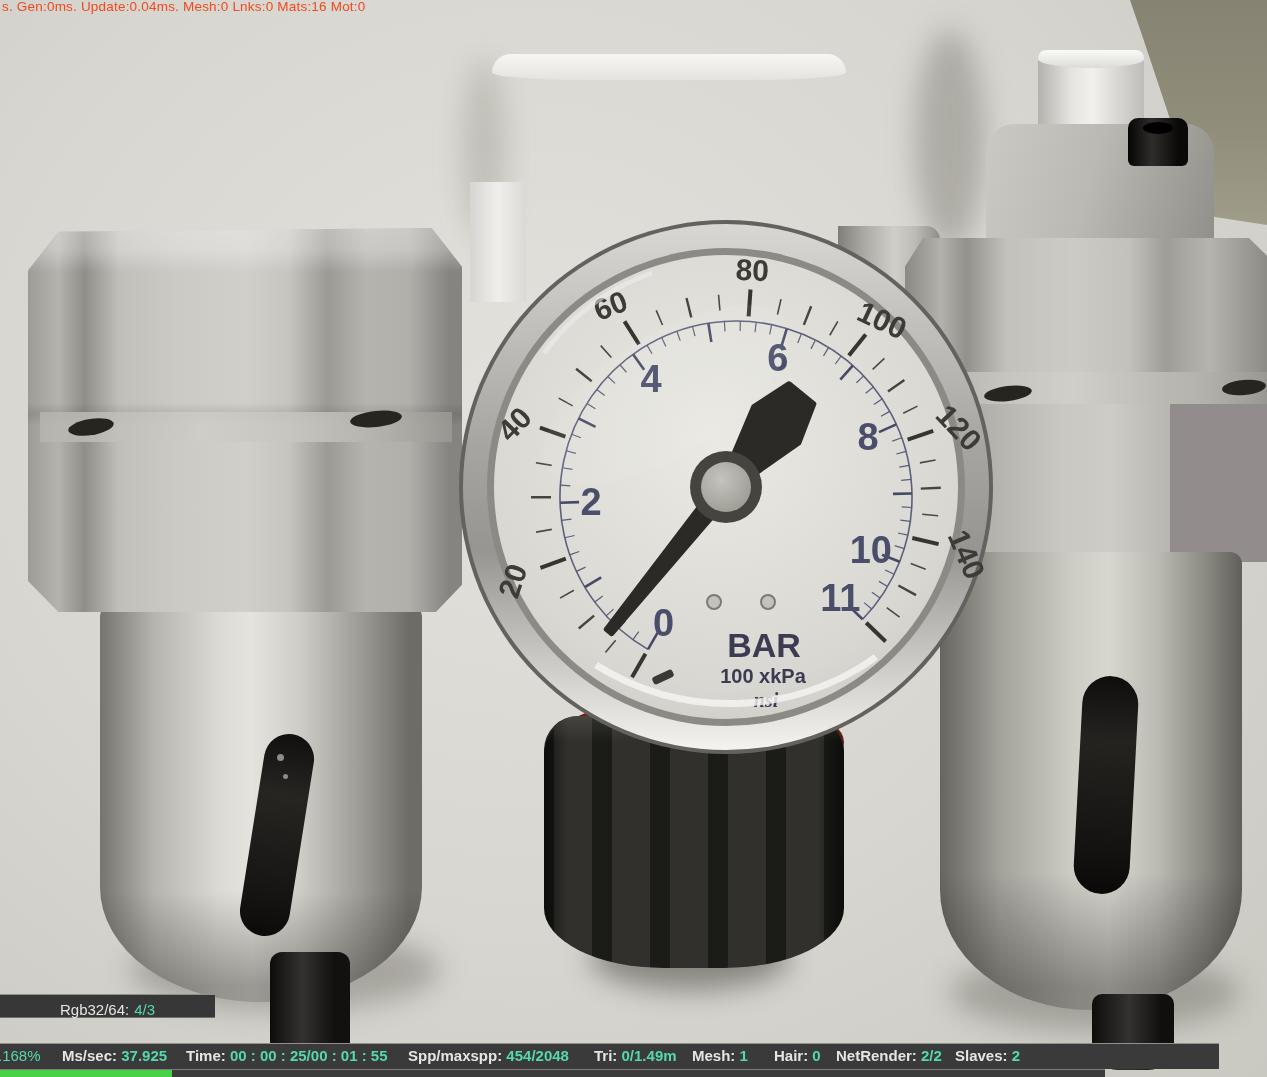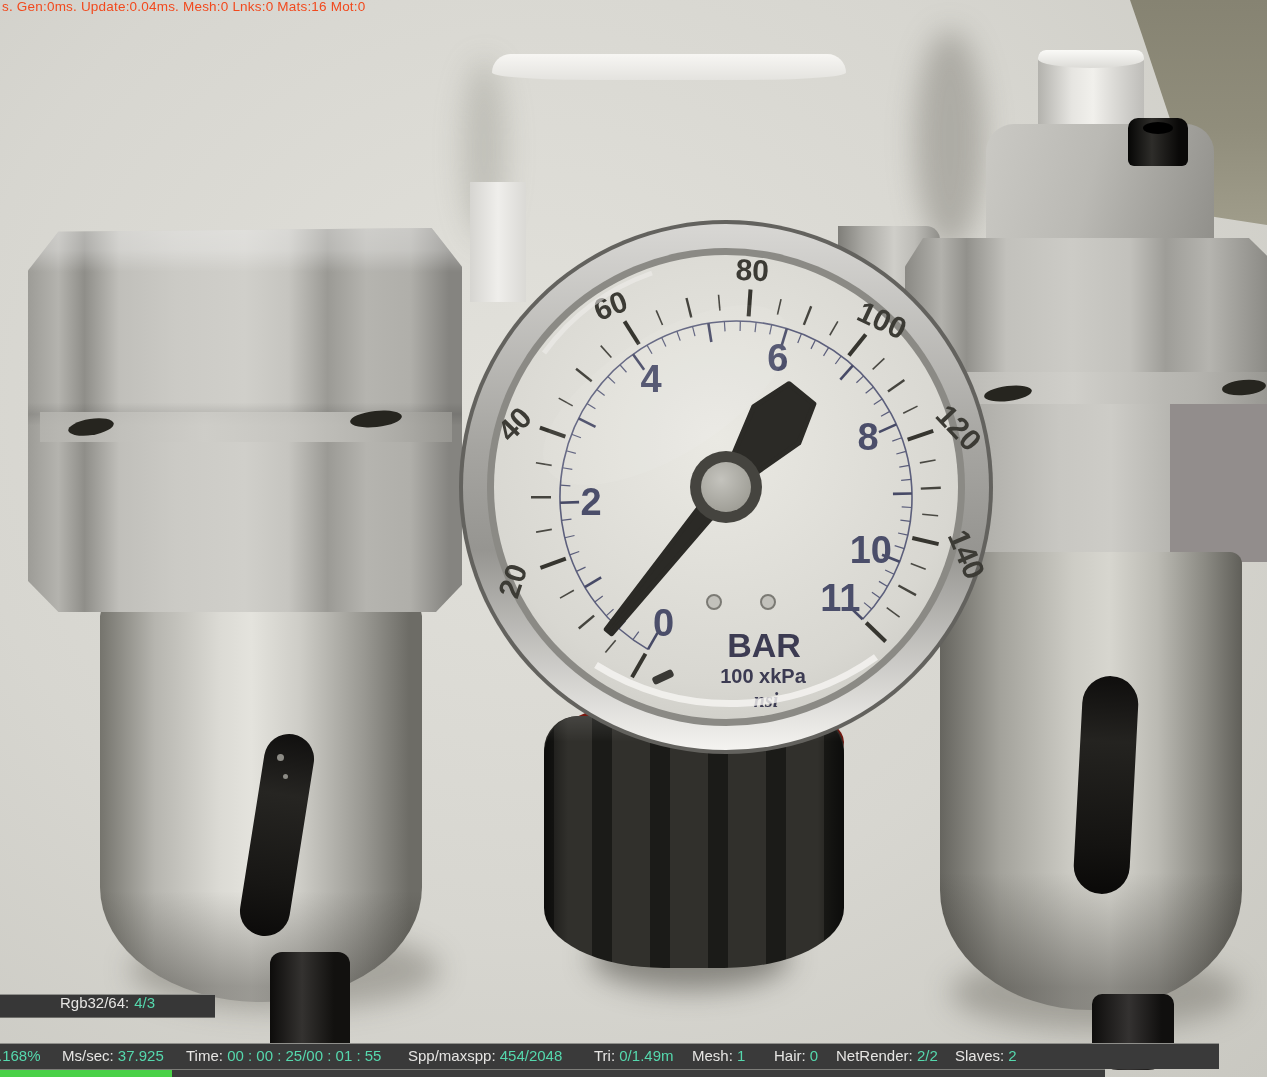--- a/index.html
+++ b/index.html
@@ -91,27 +91,27 @@
 
   
   #gauge{left:456px;top:215px;width:542px;height:546px;}
 
   
   .ovl{color:#e6e5e3;font-size:15px;line-height:1;}
   .teal{color:var(--teal);}
   #top-stats{left:2px;top:0;font-size:13.5px;letter-spacing:.2px;}
   #rgb-bar{left:0;top:994px;width:215px;height:22px;background:#373737;
       border-top:1px solid #8f8f8b;border-bottom:1px solid #6e6e6a;
-      display:flex;align-items:flex-start;justify-content:center;gap:5px;}
+      display:flex;align-items:flex-end;justify-content:center;gap:5px;}
   #vram-bar{left:0;top:1017px;width:217px;height:24px;background:#303030;
       border-top:1px solid #8a8a86;border-bottom:1px solid #6e6e6a;
       display:flex;align-items:center;gap:5px;padding-left:2px;}
   #status-bar{left:0;top:1043px;width:1219px;height:25px;background:#3a3a3a;
       border-top:1px solid #8f8f8b;}
-  #status-bar .item{position:absolute;top:4px;white-space:pre;}
+  #status-bar .item{position:absolute;top:4px;white-space:pre;font-weight:bold;}
   #status-bar .item .lab{color:#e6e5e3;}
   #status-bar .item .val{color:var(--teal);}
   #pct{position:absolute;left:-2px;top:4px;color:var(--teal);white-space:pre;}
   #progress-row{left:0;top:1069px;width:1105px;height:8px;background:#3c3c3c;
       border-top:1px solid #7d7d79;}
   #progress-fill{position:absolute;left:0;top:0;height:8px;background:#49d147;}
 </style>
 </head>
 <body>
 

